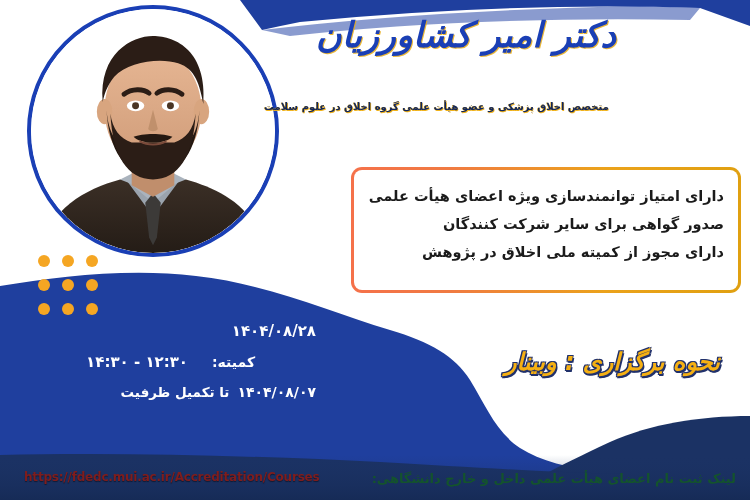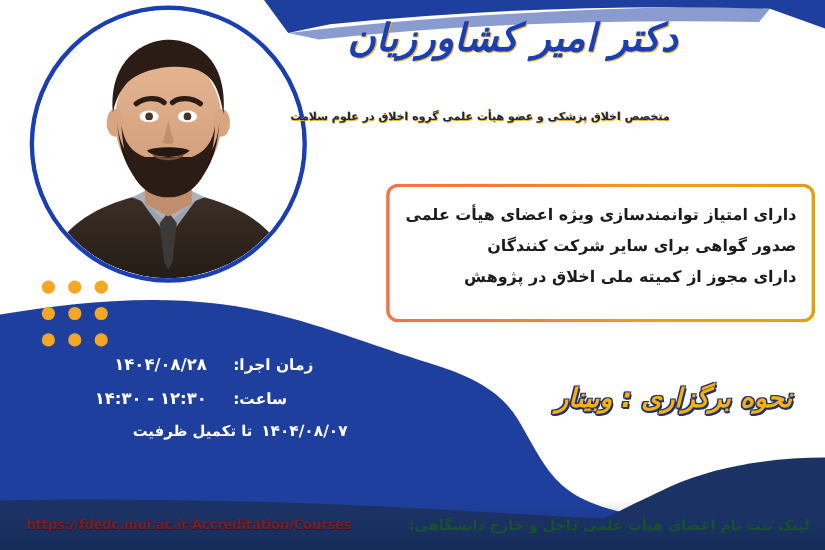--- a/index.html
+++ b/index.html
@@ -317,25 +317,24 @@
   <div class="speaker-subtitle">متخصص اخلاق پزشکی و عضو هیأت علمی گروه اخلاق در علوم سلامت</div>
 
   <div class="highlights-box">
     <div class="highlight-line">دارای امتیاز توانمندسازی ویژه اعضای هیأت علمی</div>
     <div class="highlight-line">صدور گواهی برای سایر شرکت کنندگان</div>
     <div class="highlight-line">دارای مجوز از کمیته ملی اخلاق در پژوهش</div>
   </div>
 
   <div class="schedule">
     <div class="sched-row">
-      <span class="sched-label">زمان اجرا:</span>
       <span class="sched-value">۱۴۰۴/۰۸/۲۸</span>
     </div>
     <div class="sched-row">
-      <span class="sched-label">ساعت:</span>
+      <span class="sched-label">کمیته:</span>
       <span class="sched-value">۱۲:۳۰ - ۱۴:۳۰</span>
     </div>
     <div class="sched-row">
       <span class="sched-value small">۱۴۰۴/۰۸/۰۷</span>
       <span class="sched-note">تا تکمیل ظرفیت</span>
     </div>
   </div>
 
   <div class="format-label">نحوه برگزاری : وبینار</div>
 

